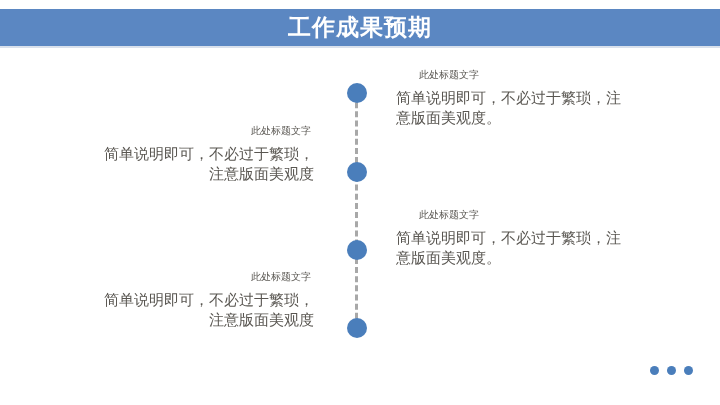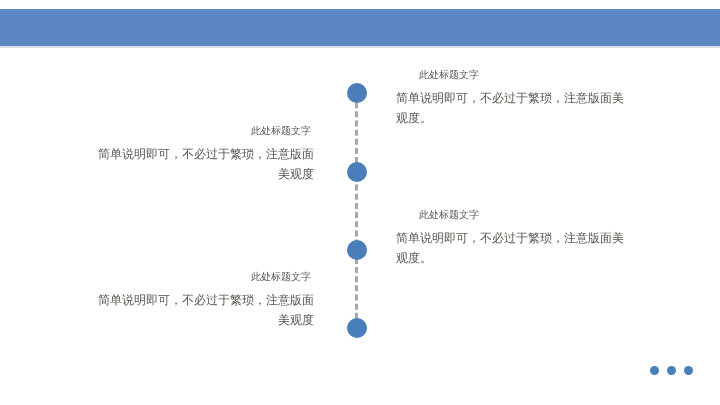--- a/index.html
+++ b/index.html
@@ -88,21 +88,21 @@
     position: absolute;
   }
   .block .b-title {
     color: #595651;
     font-size: 10px;
     font-family: "Liberation Serif", "DejaVu Serif", serif;
     white-space: nowrap;
   }
   .block .b-body {
     color: #595651;
-    font-size: 12px;
+    font-size: 15px;
     line-height: 20px;
     font-family: "Liberation Serif", "DejaVu Serif", serif;
   }
 
   
   .block.right {
     text-align: left;
     width: 235px;
   }
   .block.right .b-title {
@@ -144,20 +144,21 @@
   .deco-dots .d2 { left: 17px; }
   .deco-dots .d3 { left: 34px; }
 </style>
 </head>
 <body>
 
 <div class="slide">
 
   <div class="title-band"></div>
   <div class="title-band-shadow"></div>
+  <div class="title-text">工作成果预期</div>
 
   <div class="timeline">
     <div class="timeline-line"></div>
     <div class="node n1"></div>
     <div class="node n2"></div>
     <div class="node n3"></div>
     <div class="node n4"></div>
   </div>
 
   <div class="block right r1">

